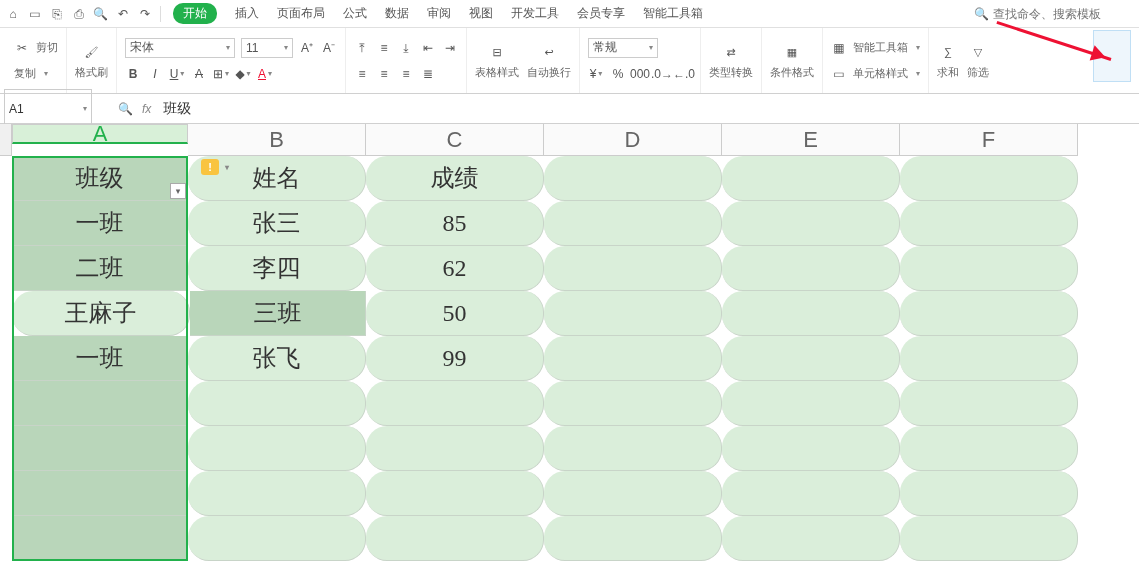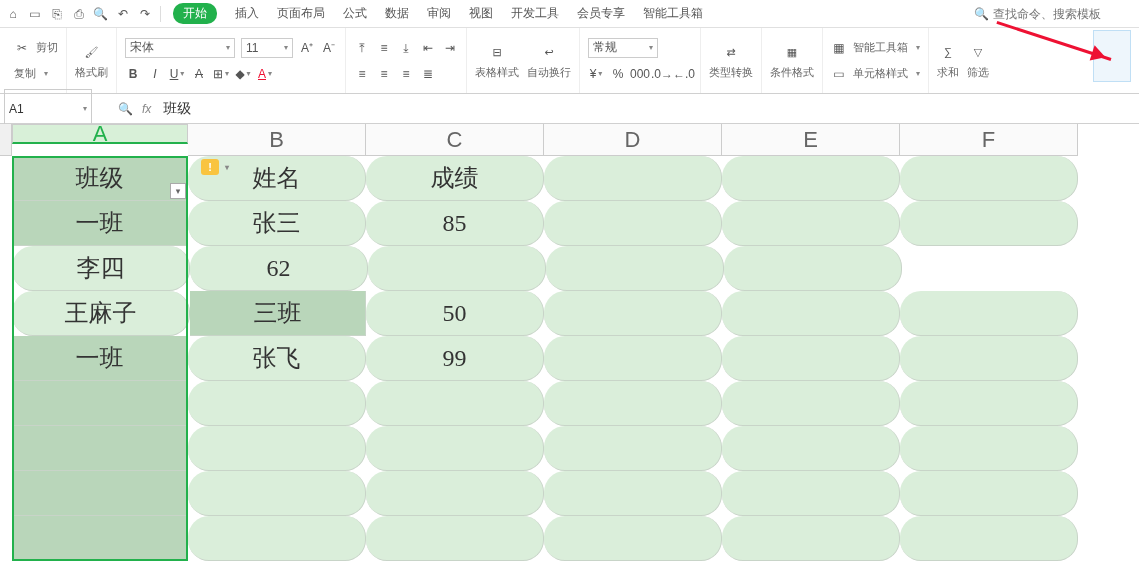--- a/index.html
+++ b/index.html
@@ -261,20 +261,21 @@
       </div>
       <div class="gridrow">
         <div class="cell colA bg-darkgreen">一班</div>
         <div class="cell colB bg-green">张三</div>
         <div class="cell colC bg-green">85</div>
         <div class="cell colD bg-green"></div>
         <div class="cell colE bg-green"></div>
         <div class="cell colF bg-green"></div>
       </div>
       <div class="gridrow">
+        <div class="cell colA bg-darkgreen">二班</div>
         <div class="cell colB bg-green">李四</div>
         <div class="cell colC bg-green">62</div>
         <div class="cell colD bg-green"></div>
         <div class="cell colE bg-green"></div>
         <div class="cell colF bg-green"></div>
       </div>
       <div class="gridrow">
         <div class="cell colB bg-green">王麻子</div>
         <div class="cell colA bg-darkgreen">三班</div>
         <div class="cell colC bg-green">50</div>

